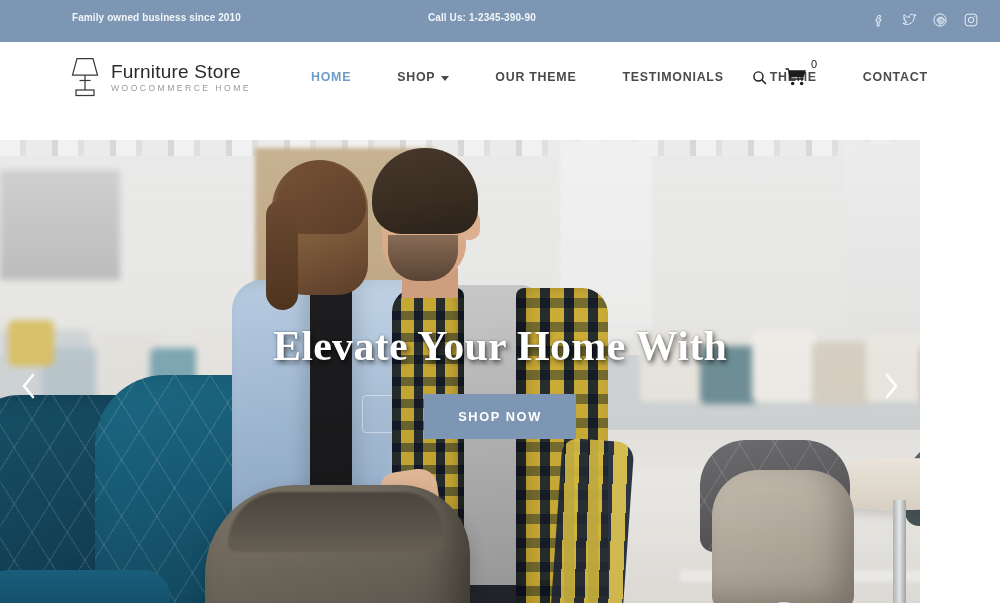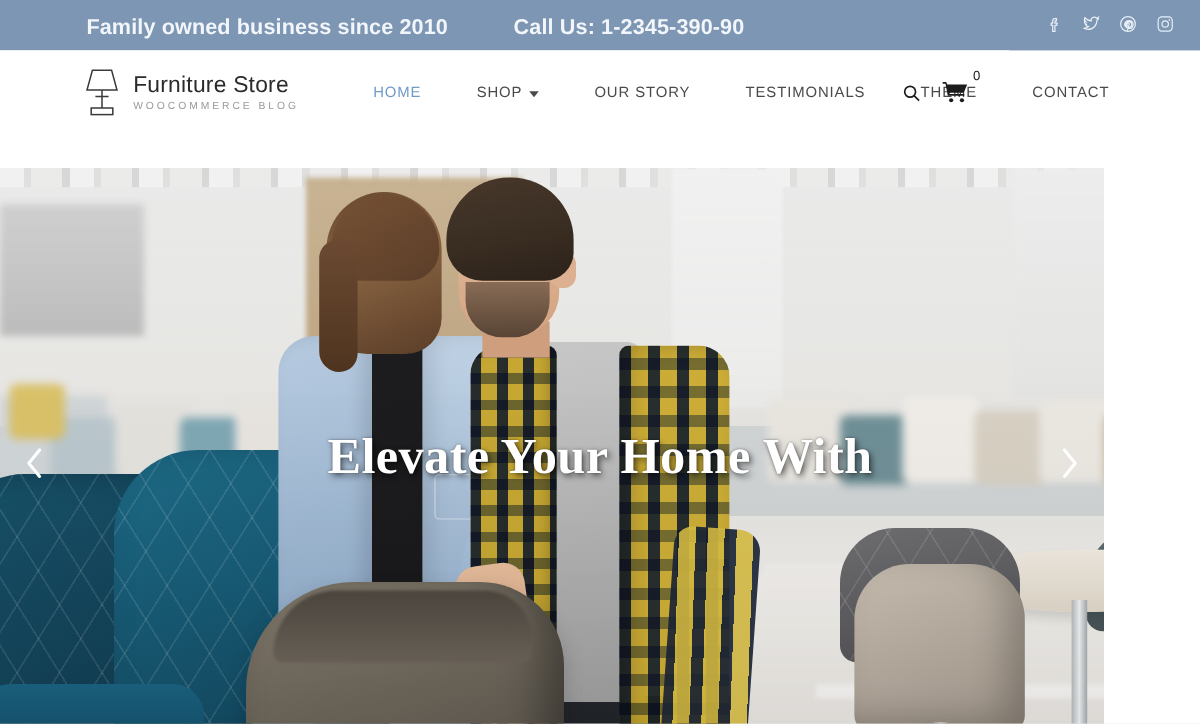--- a/index.html
+++ b/index.html
@@ -9,21 +9,21 @@
     background:#fff;
   }
   .page { position:relative; width:1000px; height:603px; overflow:hidden; }
 
   
   .topbar {
     position:absolute; top:0; left:0; width:1000px; height:42px;
     background:#7d96b3; color:#fff;
   }
   .topbar-text {
-    position:absolute; top:12px; font-size:18px; font-weight:bold;
+    position:absolute; top:12px; font-size:10px; font-weight:bold;
     letter-spacing:.1px; color:#f2f6fa; white-space:nowrap;text-align:center;
   }
   .tb-tagline { left:72px; }
   .tb-phone { left:428px; }
   .socials {
     position:absolute; top:9px; right:18px; display:flex; gap:9px; align-items:center;
   }
   .soc {
     width:22px; height:22px; border-radius:50%;
     display:flex; align-items:center; justify-content:center;
@@ -46,20 +46,21 @@
   .logo-sub {
     font-size:8.6px; color:#9a9a9a; letter-spacing:2.45px; margin-top:2px;
     line-height:1;
   }
 
   .nav { position:absolute; left:288px; top:0; height:70px; display:flex; align-items:center; gap:0; }
   .nav a {
     font-size:12.4px; letter-spacing:.75px; color:#4a4a4a; text-decoration:none;
     padding:0 23px; display:flex; align-items:center; gap:6px; cursor:pointer;
     white-space:nowrap;
+    font-weight:bold;
   }
   .nav a.active { color:#6f9bc7; }
   .caret {
     width:0; height:0; border-left:4.5px solid transparent; border-right:4.5px solid transparent;
     border-top:5px solid #4a4a4a; display:inline-block; margin-top:2px;
   }
 
   .head-tools { position:absolute; right:34px; top:0; height:70px; display:flex; align-items:center; gap:17px; }
   .tool { cursor:pointer; display:flex; align-items:center; position:relative; color:#1c1c1c; }
   .cart-badge {
@@ -396,31 +397,31 @@
       <div class="logo-mark">
         <svg width="34" height="46" viewBox="0 0 34 46" fill="none" stroke="#3a3a3a" stroke-width="1.25">
           <path d="M9 4.5 L25 4.5 L29.5 21 L4.5 21 Z"></path>
           <path d="M17 21 L17 36"></path>
           <path d="M11.5 26.5 L22.5 26.5"></path>
           <rect x="8" y="36" width="18" height="5.5"></rect>
         </svg>
       </div>
       <div class="logo-text">
         <div class="logo-title">Furniture Store</div>
-        <div class="logo-sub">WOOCOMMERCE BLOG</div>
+        <div class="logo-sub">WOOCOMMERCE HOME</div>
       </div>
     </div>
 
     <div class="nav">
       <a class="active">HOME</a>
       <a>
         <span>SHOP</span>
         <span class="caret"></span>
       </a>
-      <a>OUR STORY</a>
+      <a>OUR THEME</a>
       <a>TESTIMONIALS</a>
       <a>THEME</a>
       <a>CONTACT</a>
     </div>
 
     <div class="head-tools">
       <div class="tool">
         <svg width="17" height="17" viewBox="0 0 24 24" fill="none" stroke="currentColor" stroke-width="2">
           <circle cx="10.5" cy="10.5" r="6.4"></circle>
           <path d="M15.4 15.4 L21 21"></path>
@@ -548,20 +549,21 @@
         <div class="taupe-inner"></div>
       </div>
 
       <div class="hero-overlay"></div>
     </div>
 
     <div class="hero-content">
       <div class="hero-title">
         <div>Elevate Your Home With</div>
       </div>
+      <button class="hero-btn">SHOP NOW</button>
     </div>
 
     <div class="arrow arrow-left">
       <svg width="24" height="30" viewBox="0 0 24 30" fill="none" stroke="#ffffff" stroke-width="2.6" stroke-linecap="round" stroke-linejoin="round">
         <path d="M16 4 L7 15 L16 26"></path>
       </svg>
     </div>
     <div class="arrow arrow-right">
       <svg width="24" height="30" viewBox="0 0 24 30" fill="none" stroke="#ffffff" stroke-width="2.6" stroke-linecap="round" stroke-linejoin="round">
         <path d="M8 4 L17 15 L8 26"></path>

